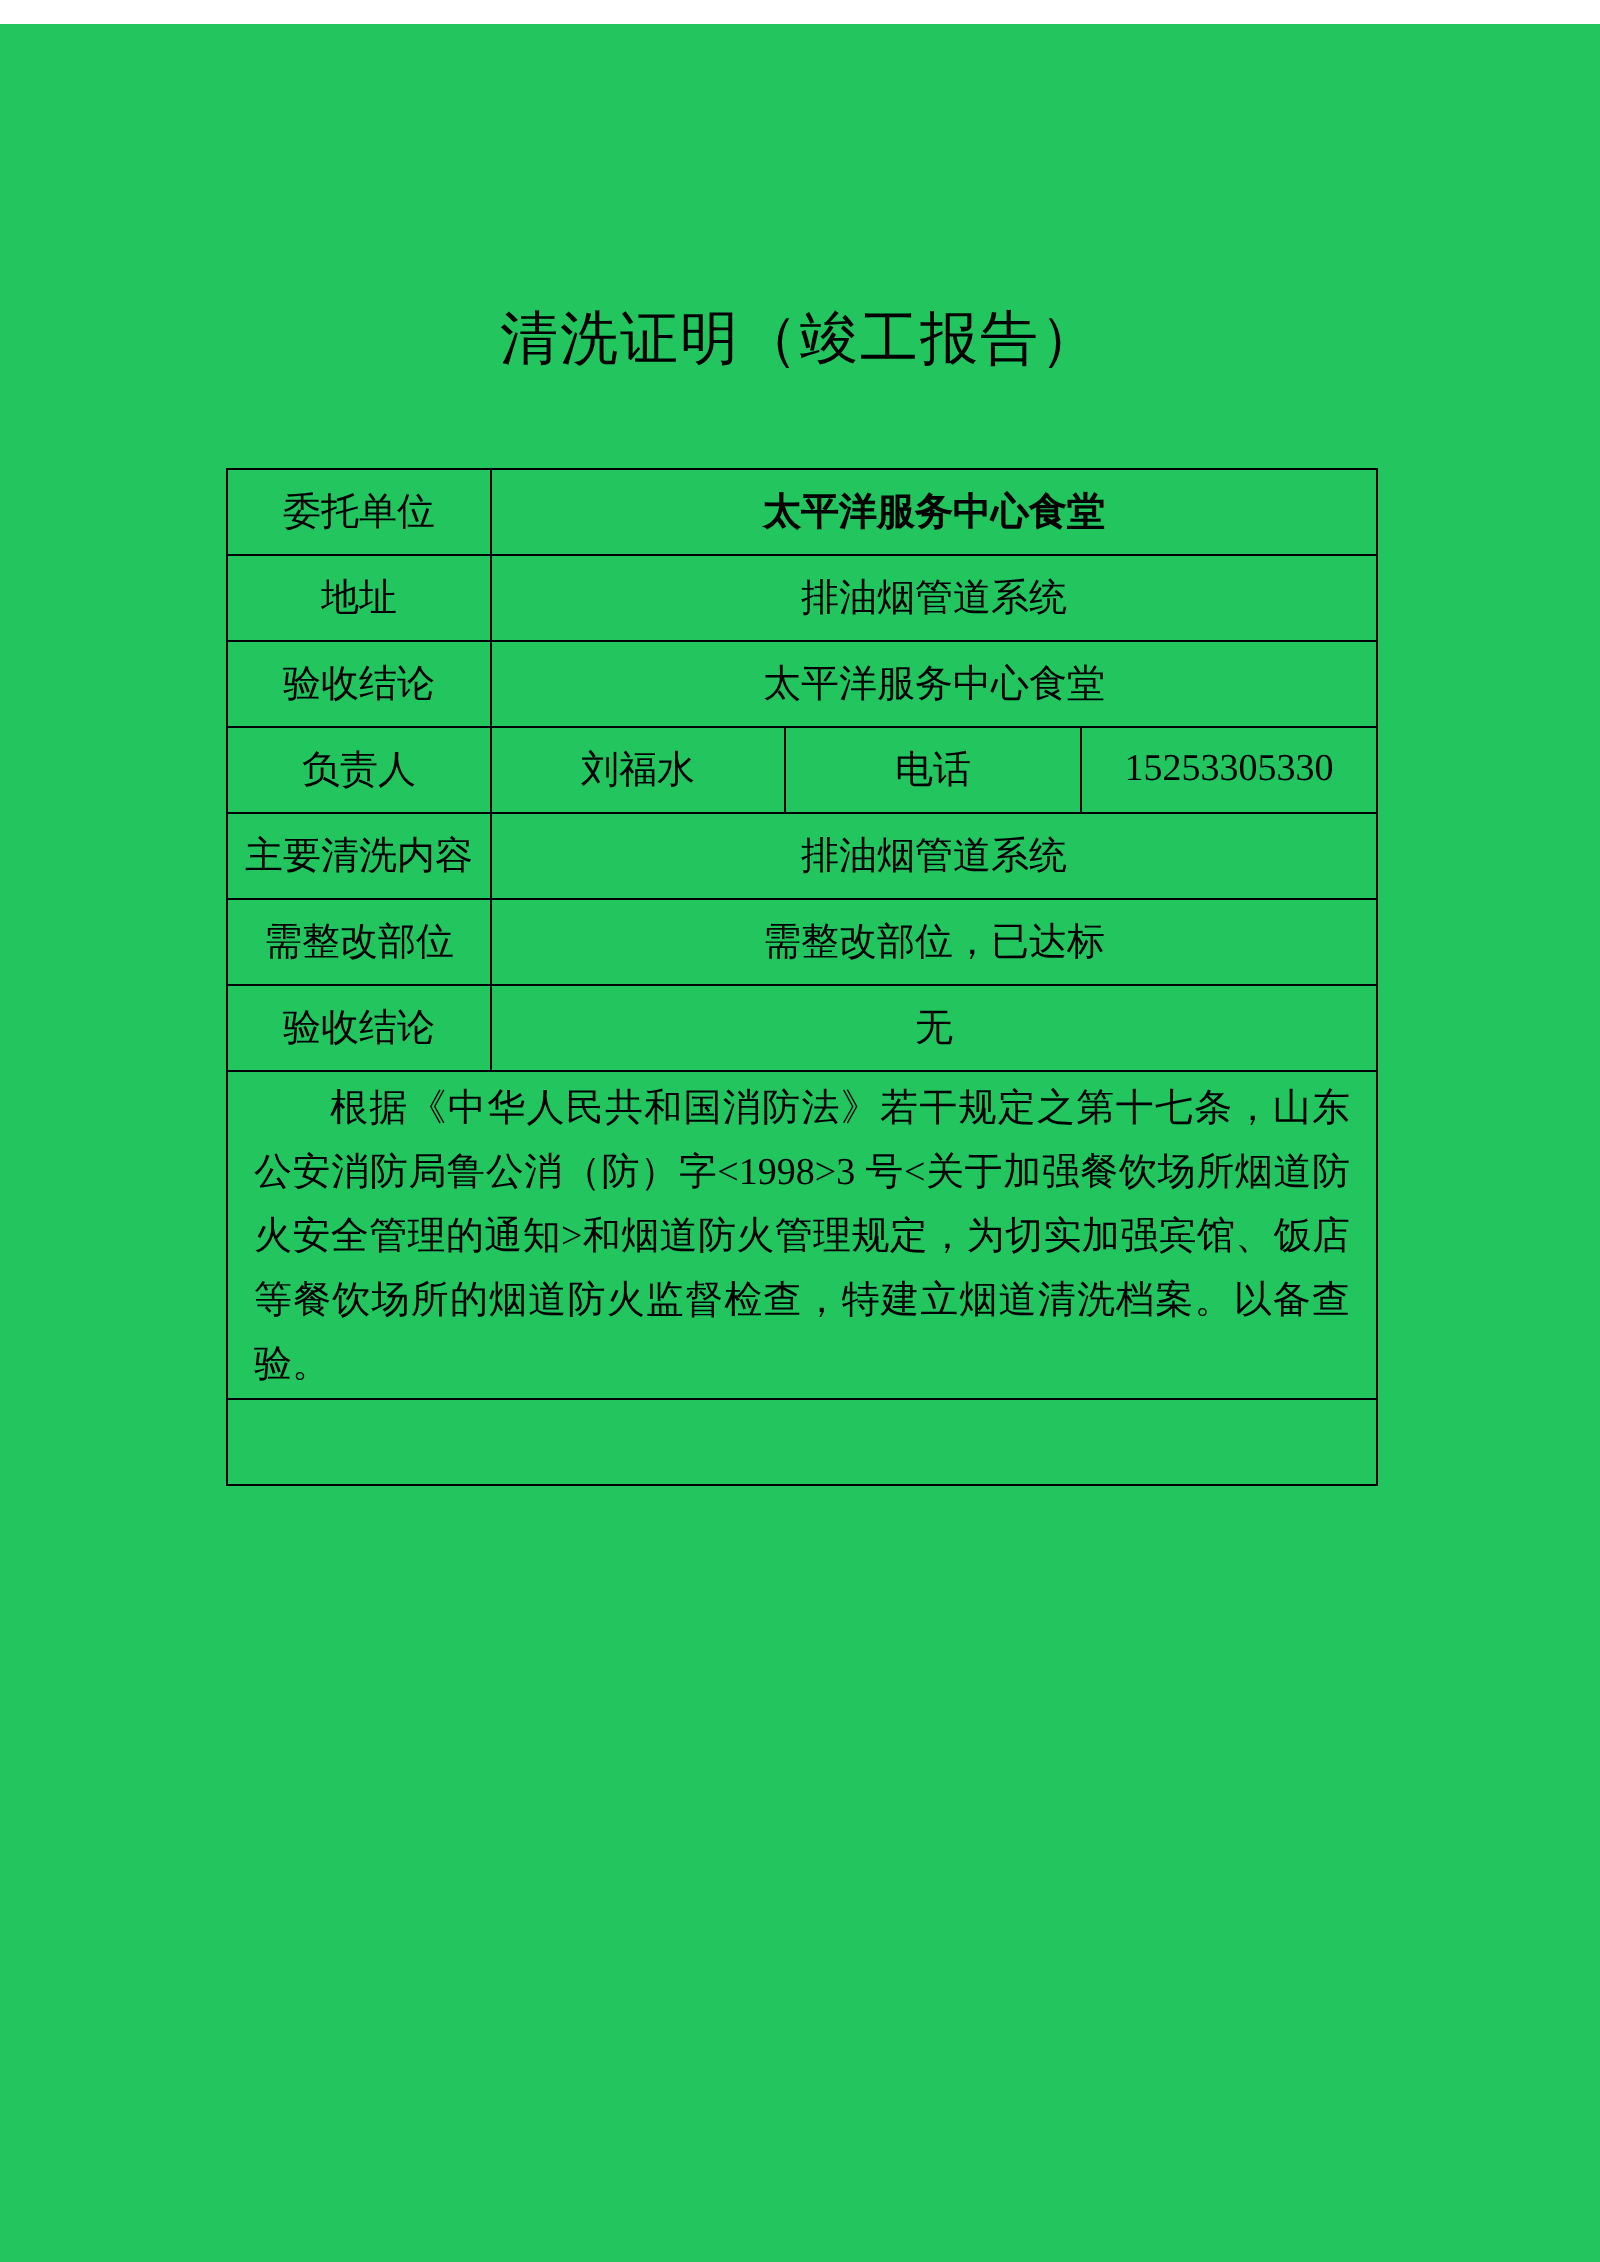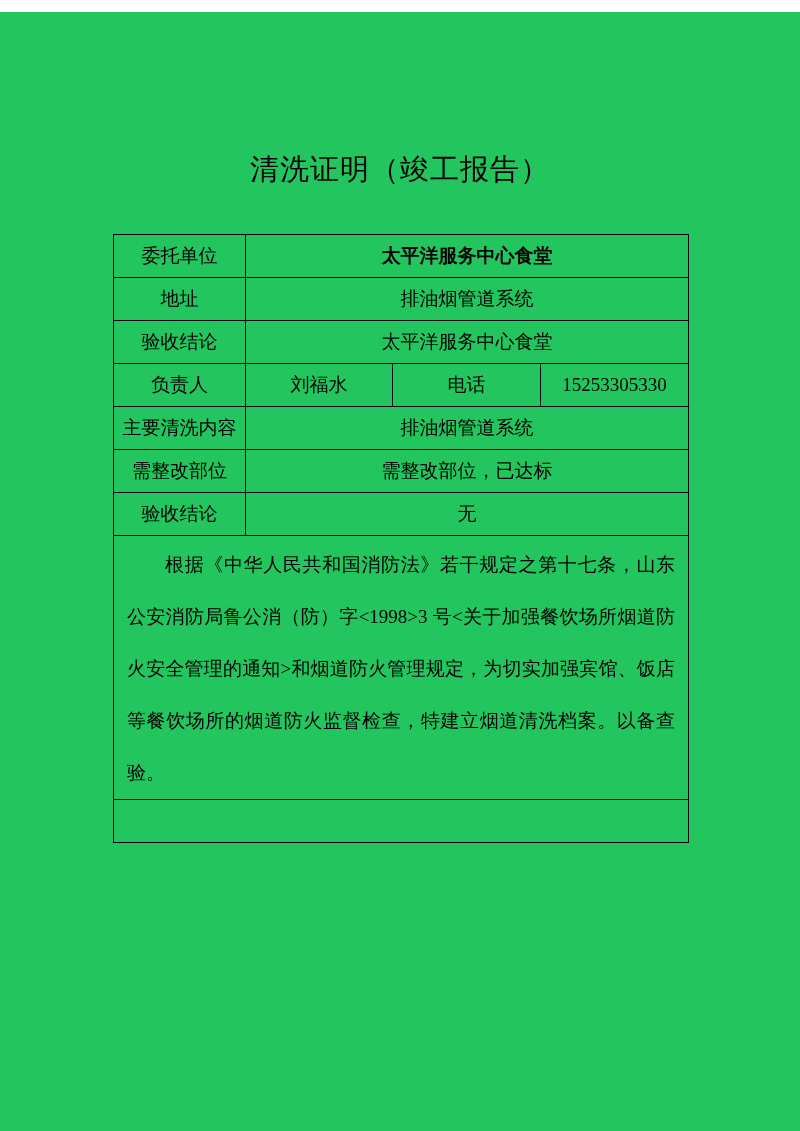--- a/index.html
+++ b/index.html
@@ -47,21 +47,21 @@
     font-size: 21px;
     font-family: "Liberation Sans", "DejaVu Sans", sans-serif;
   }
   td.notes-cell {
     height: 166px;
     text-align: left;
     vertical-align: top;
   }
   .notes-text {
     font-size: 19px;
-    line-height: 52px;
+    line-height: 32px;
     text-indent: 2em;
     text-align: justify;
     padding: 3px 13px 0 13px;
   }
   td.sig-cell {
     height: 224px;
     position: relative;
     text-align: left;
     vertical-align: top;
   }

